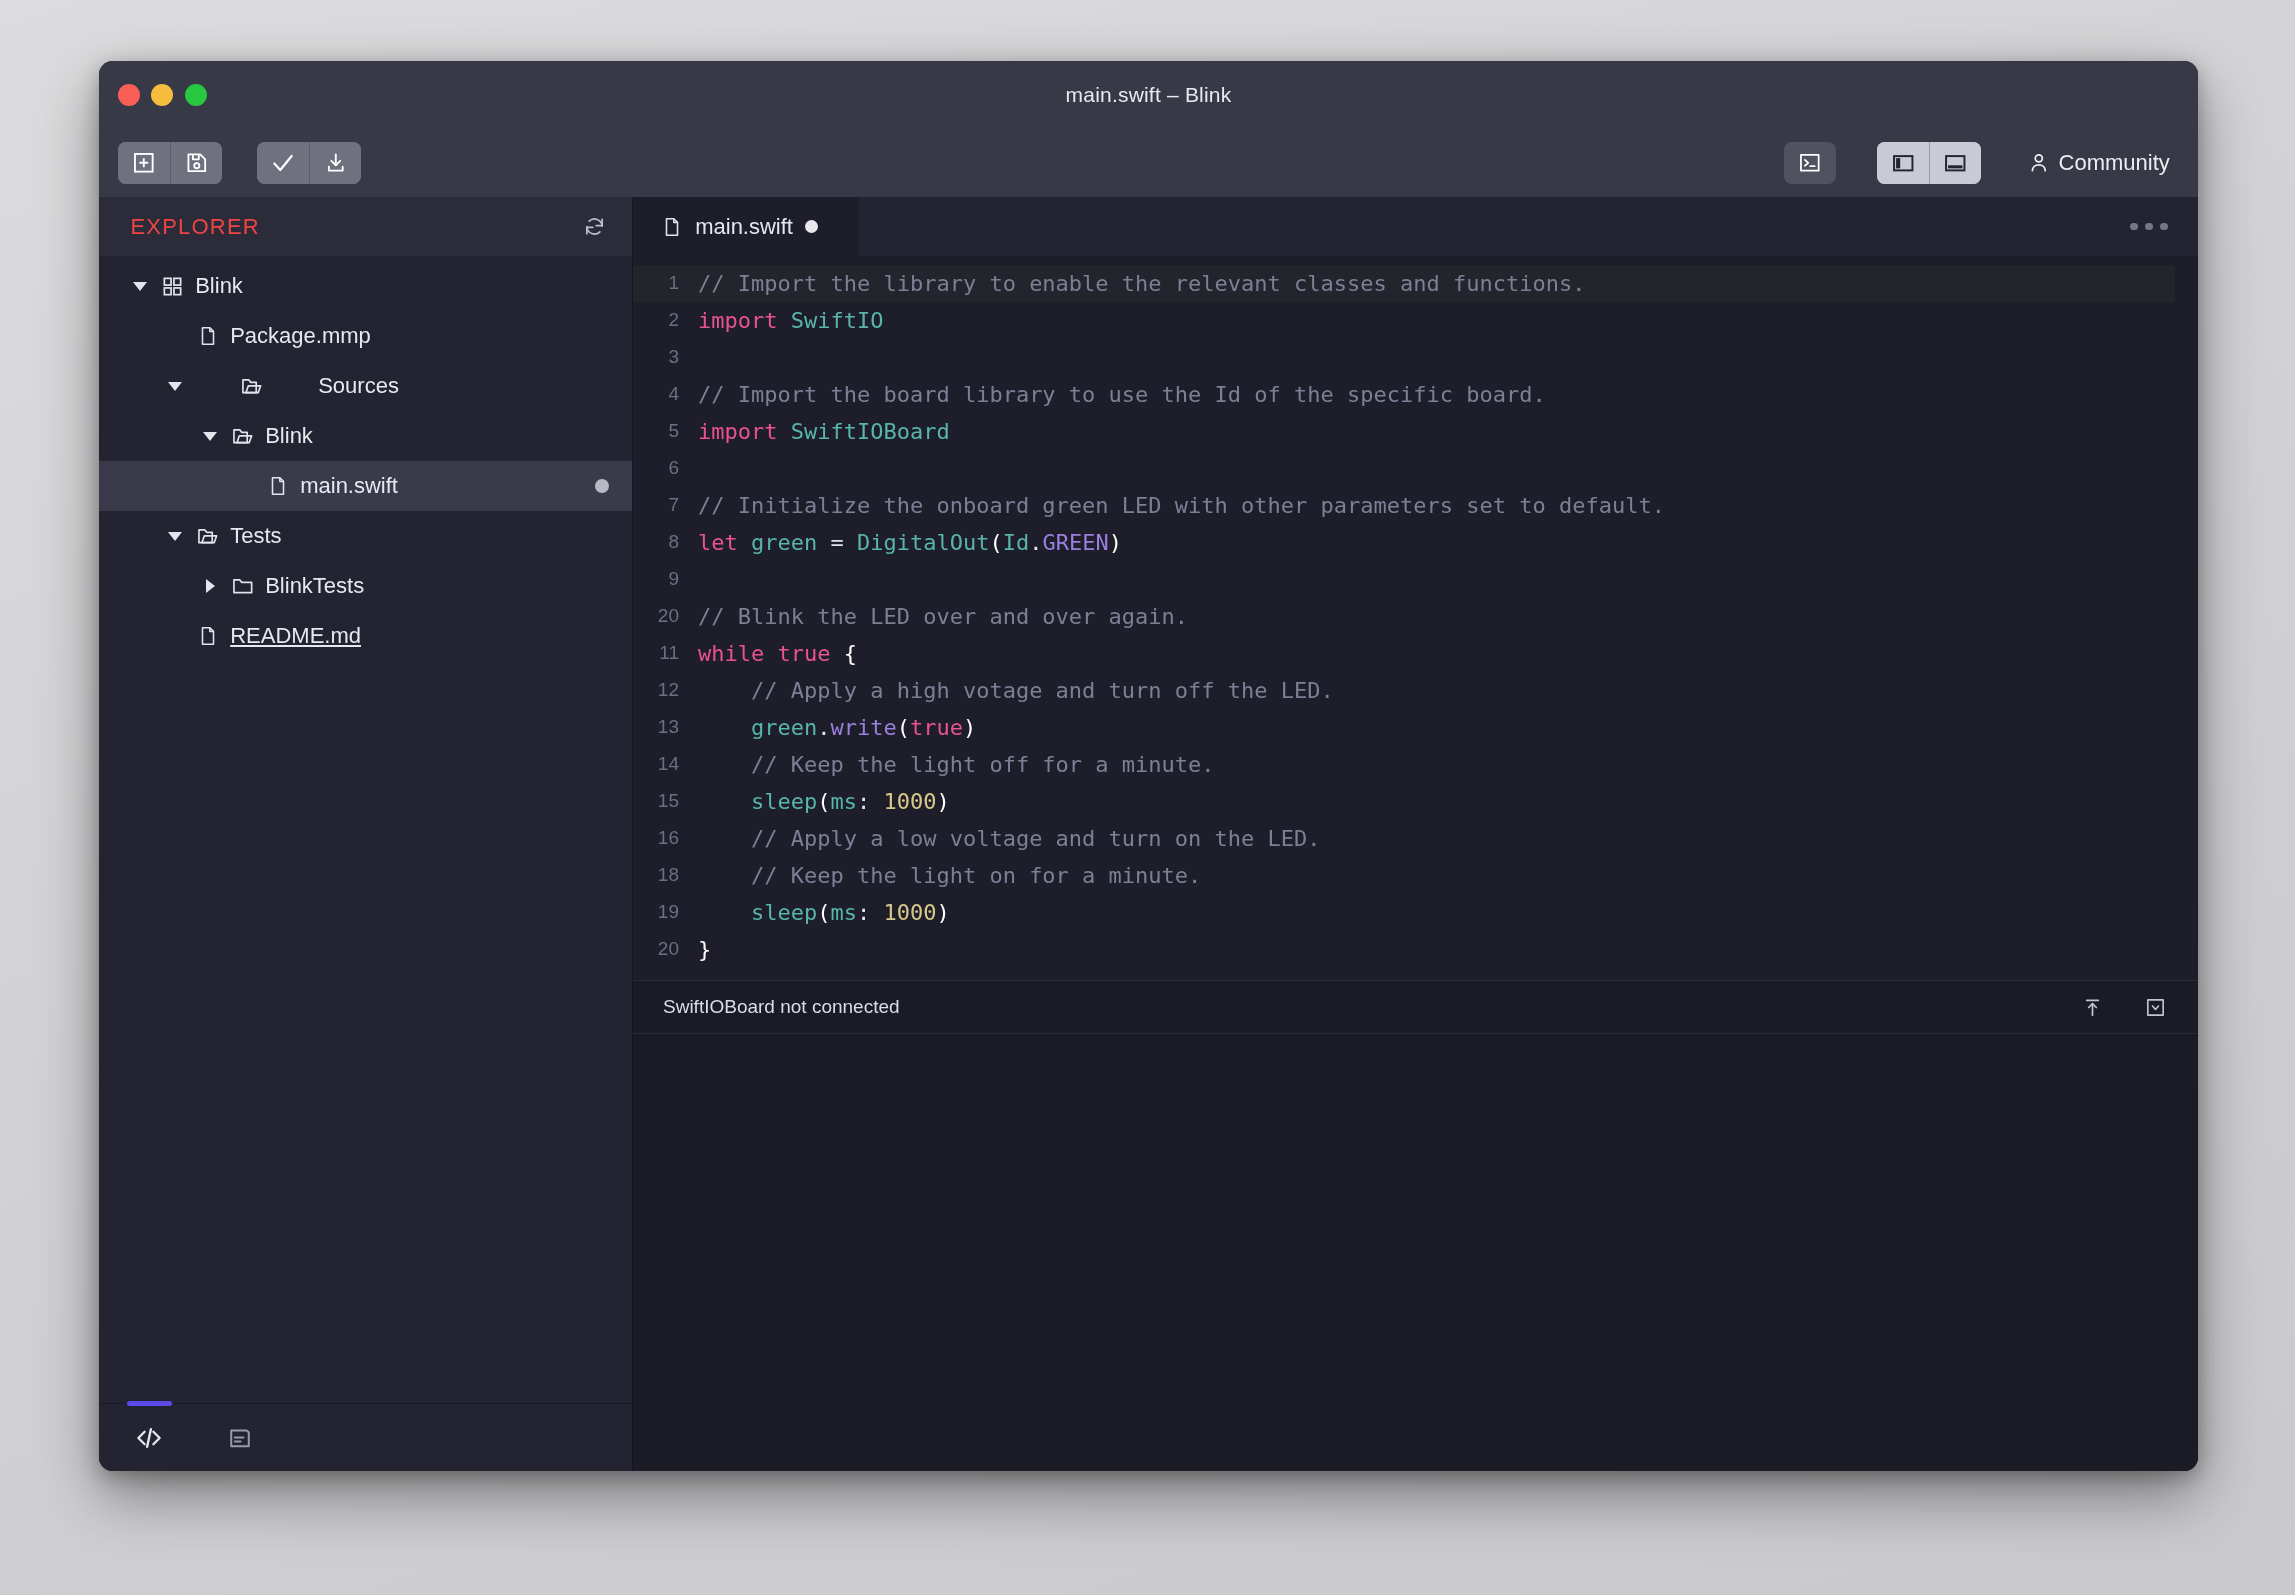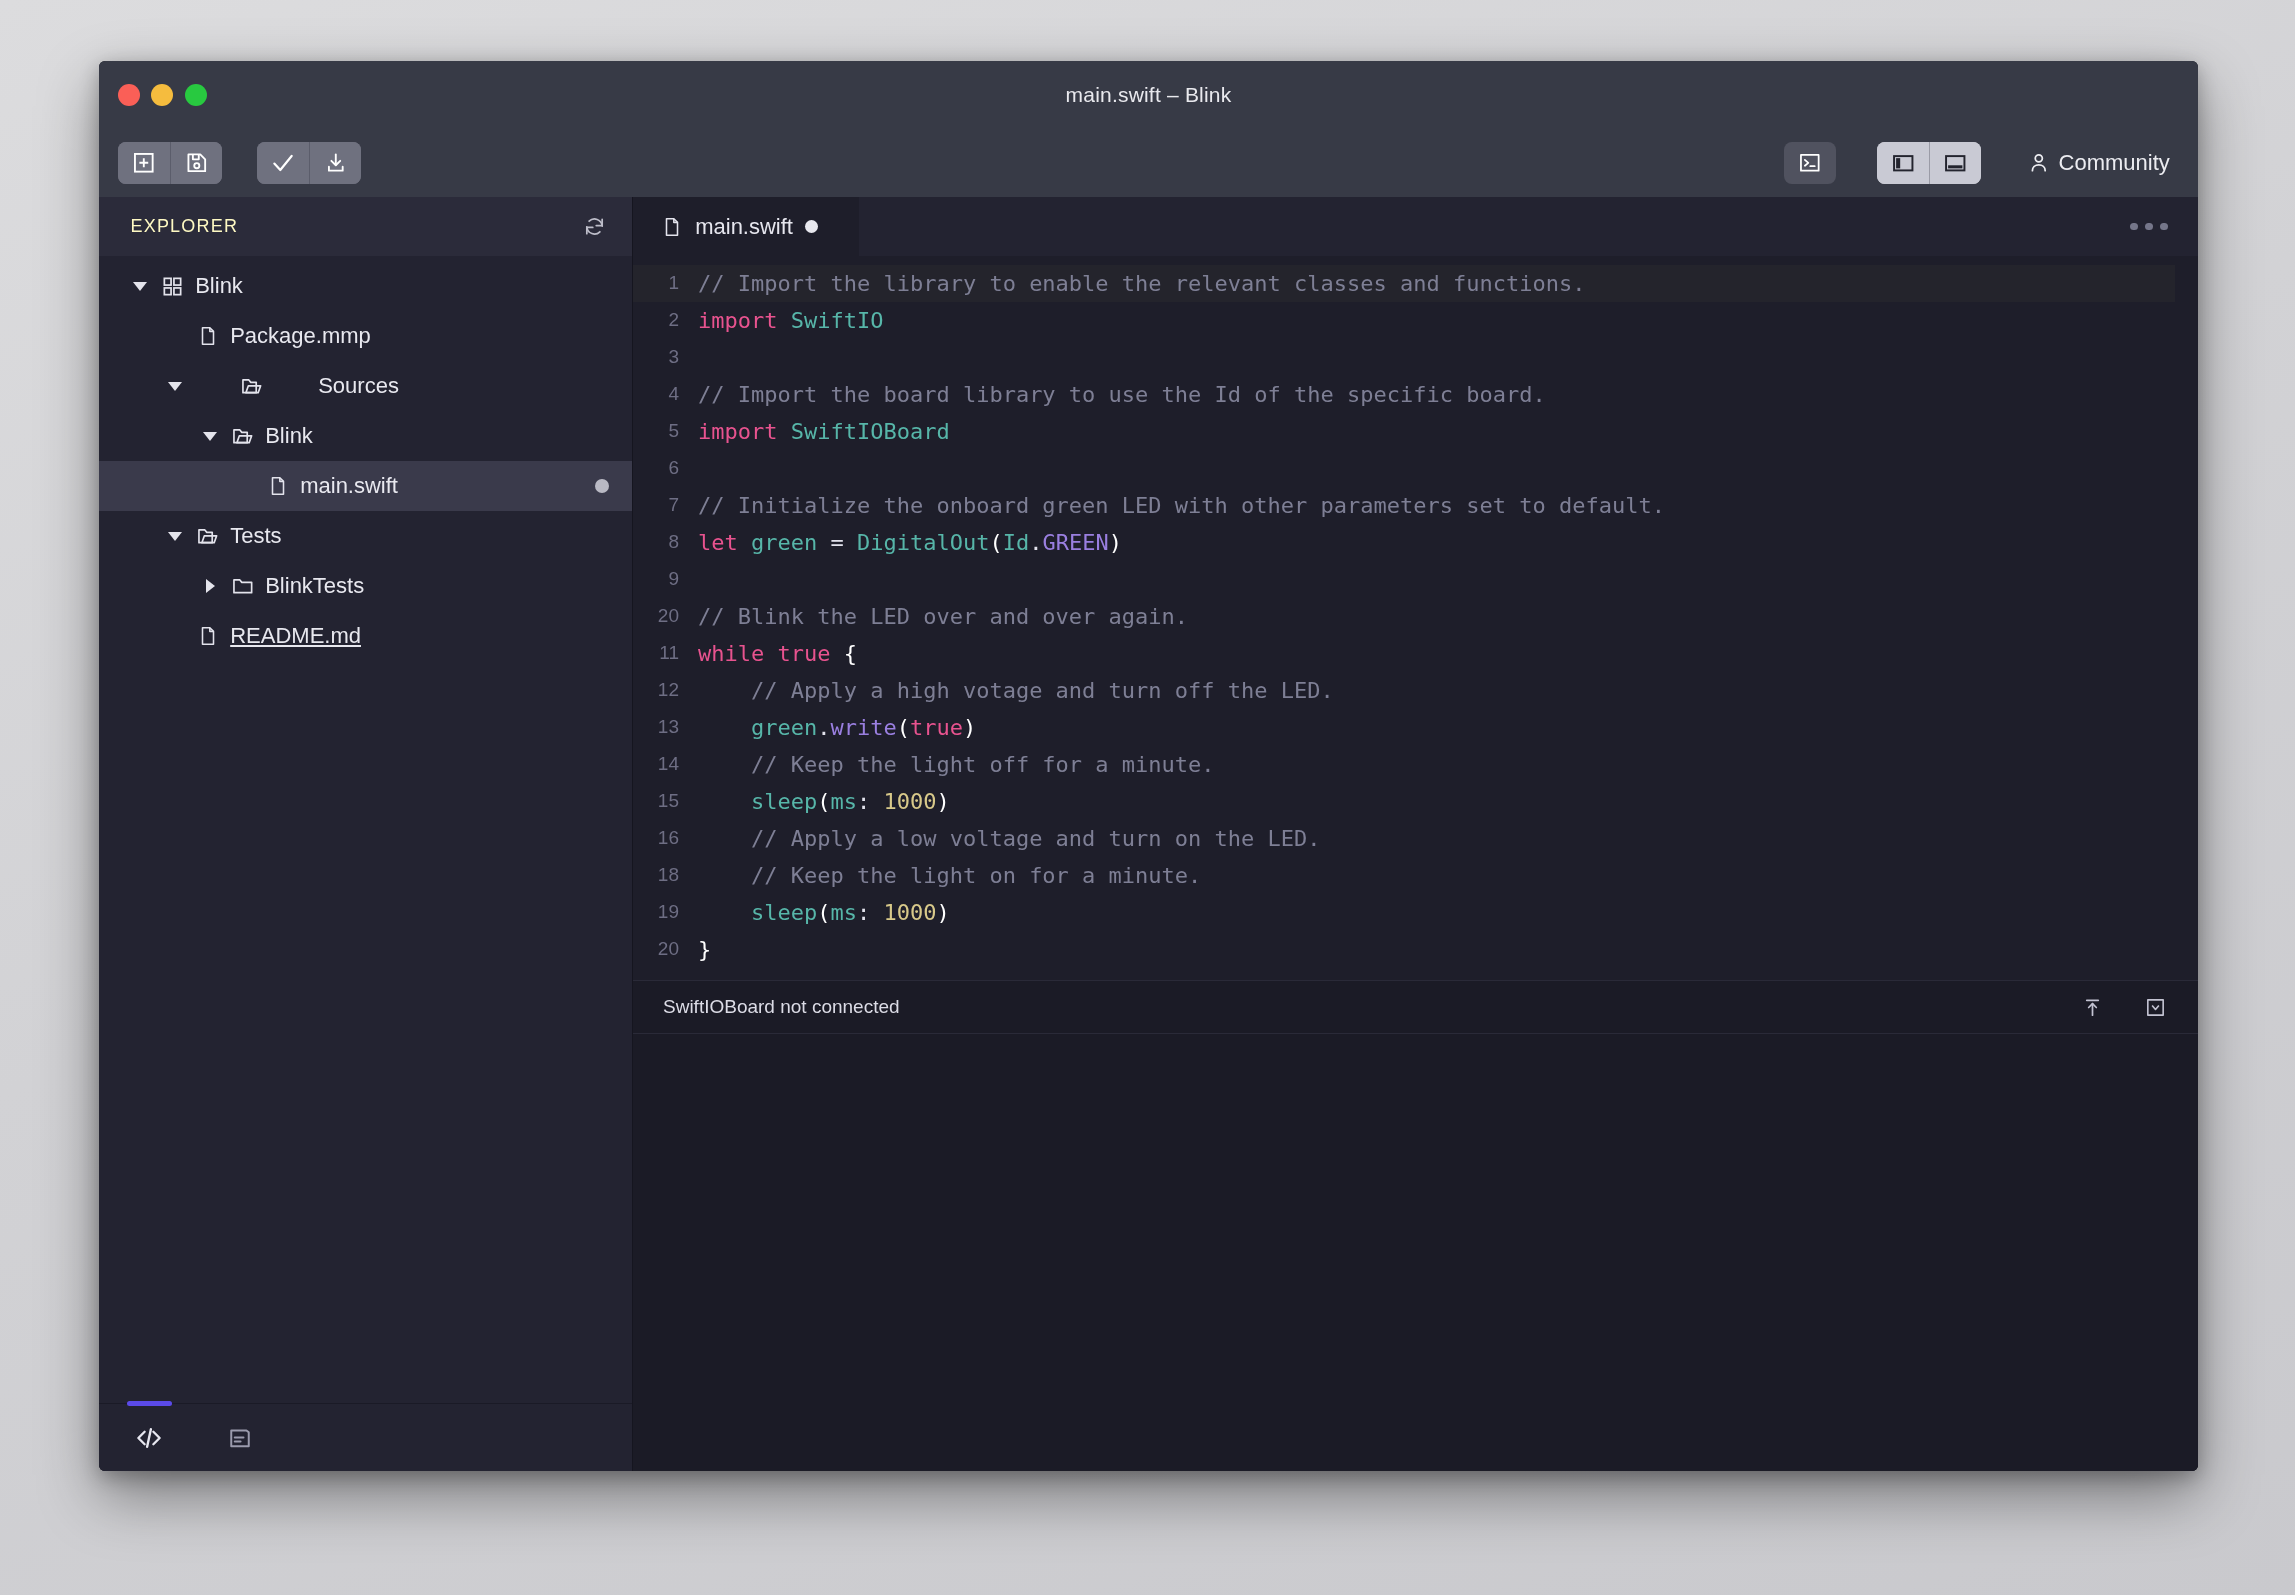--- a/index.html
+++ b/index.html
@@ -22,21 +22,21 @@
   }
 
   
   #window {
     position: absolute;
     left: 99px;
     top: 61px;
     width: 2099px;
     height: 1410px;
     background: #1b1b26;
-    border-radius: 6px;
+    border-radius: 14px;
     box-shadow: 0 24.5px 61px rgba(0,0,0,.40), 0 5.2px 19px rgba(0,0,0,.26);
     overflow: hidden;
     display: flex;
     flex-direction: column;
   }
 
   
   #titlebar {
     position: relative;
     height: 68px;
@@ -116,22 +116,22 @@
     border-right: 0.9px solid #15151f;
   }
   #explorer-header {
     height: 59px;
     flex: 0 0 59px;
     display: flex; align-items: center;
     padding: 0 26px 0 31.5px;
     background: #2b2b3a;
   }
   #explorer-title {
-    color: #fef9c3;
-    font-size: 18px;
+    color: #ef4444;
+    font-size: 22px;
     letter-spacing: 1.2px;
   }
   #refresh-icon { margin-left: auto; cursor: pointer; opacity: .85; }
 
   #tree { flex: 1; overflow: hidden; padding-top: 5.2px; }
   .tree-row {
     height: 50px;
     display: flex;
     align-items: center;
     color: #e8e8ef;

